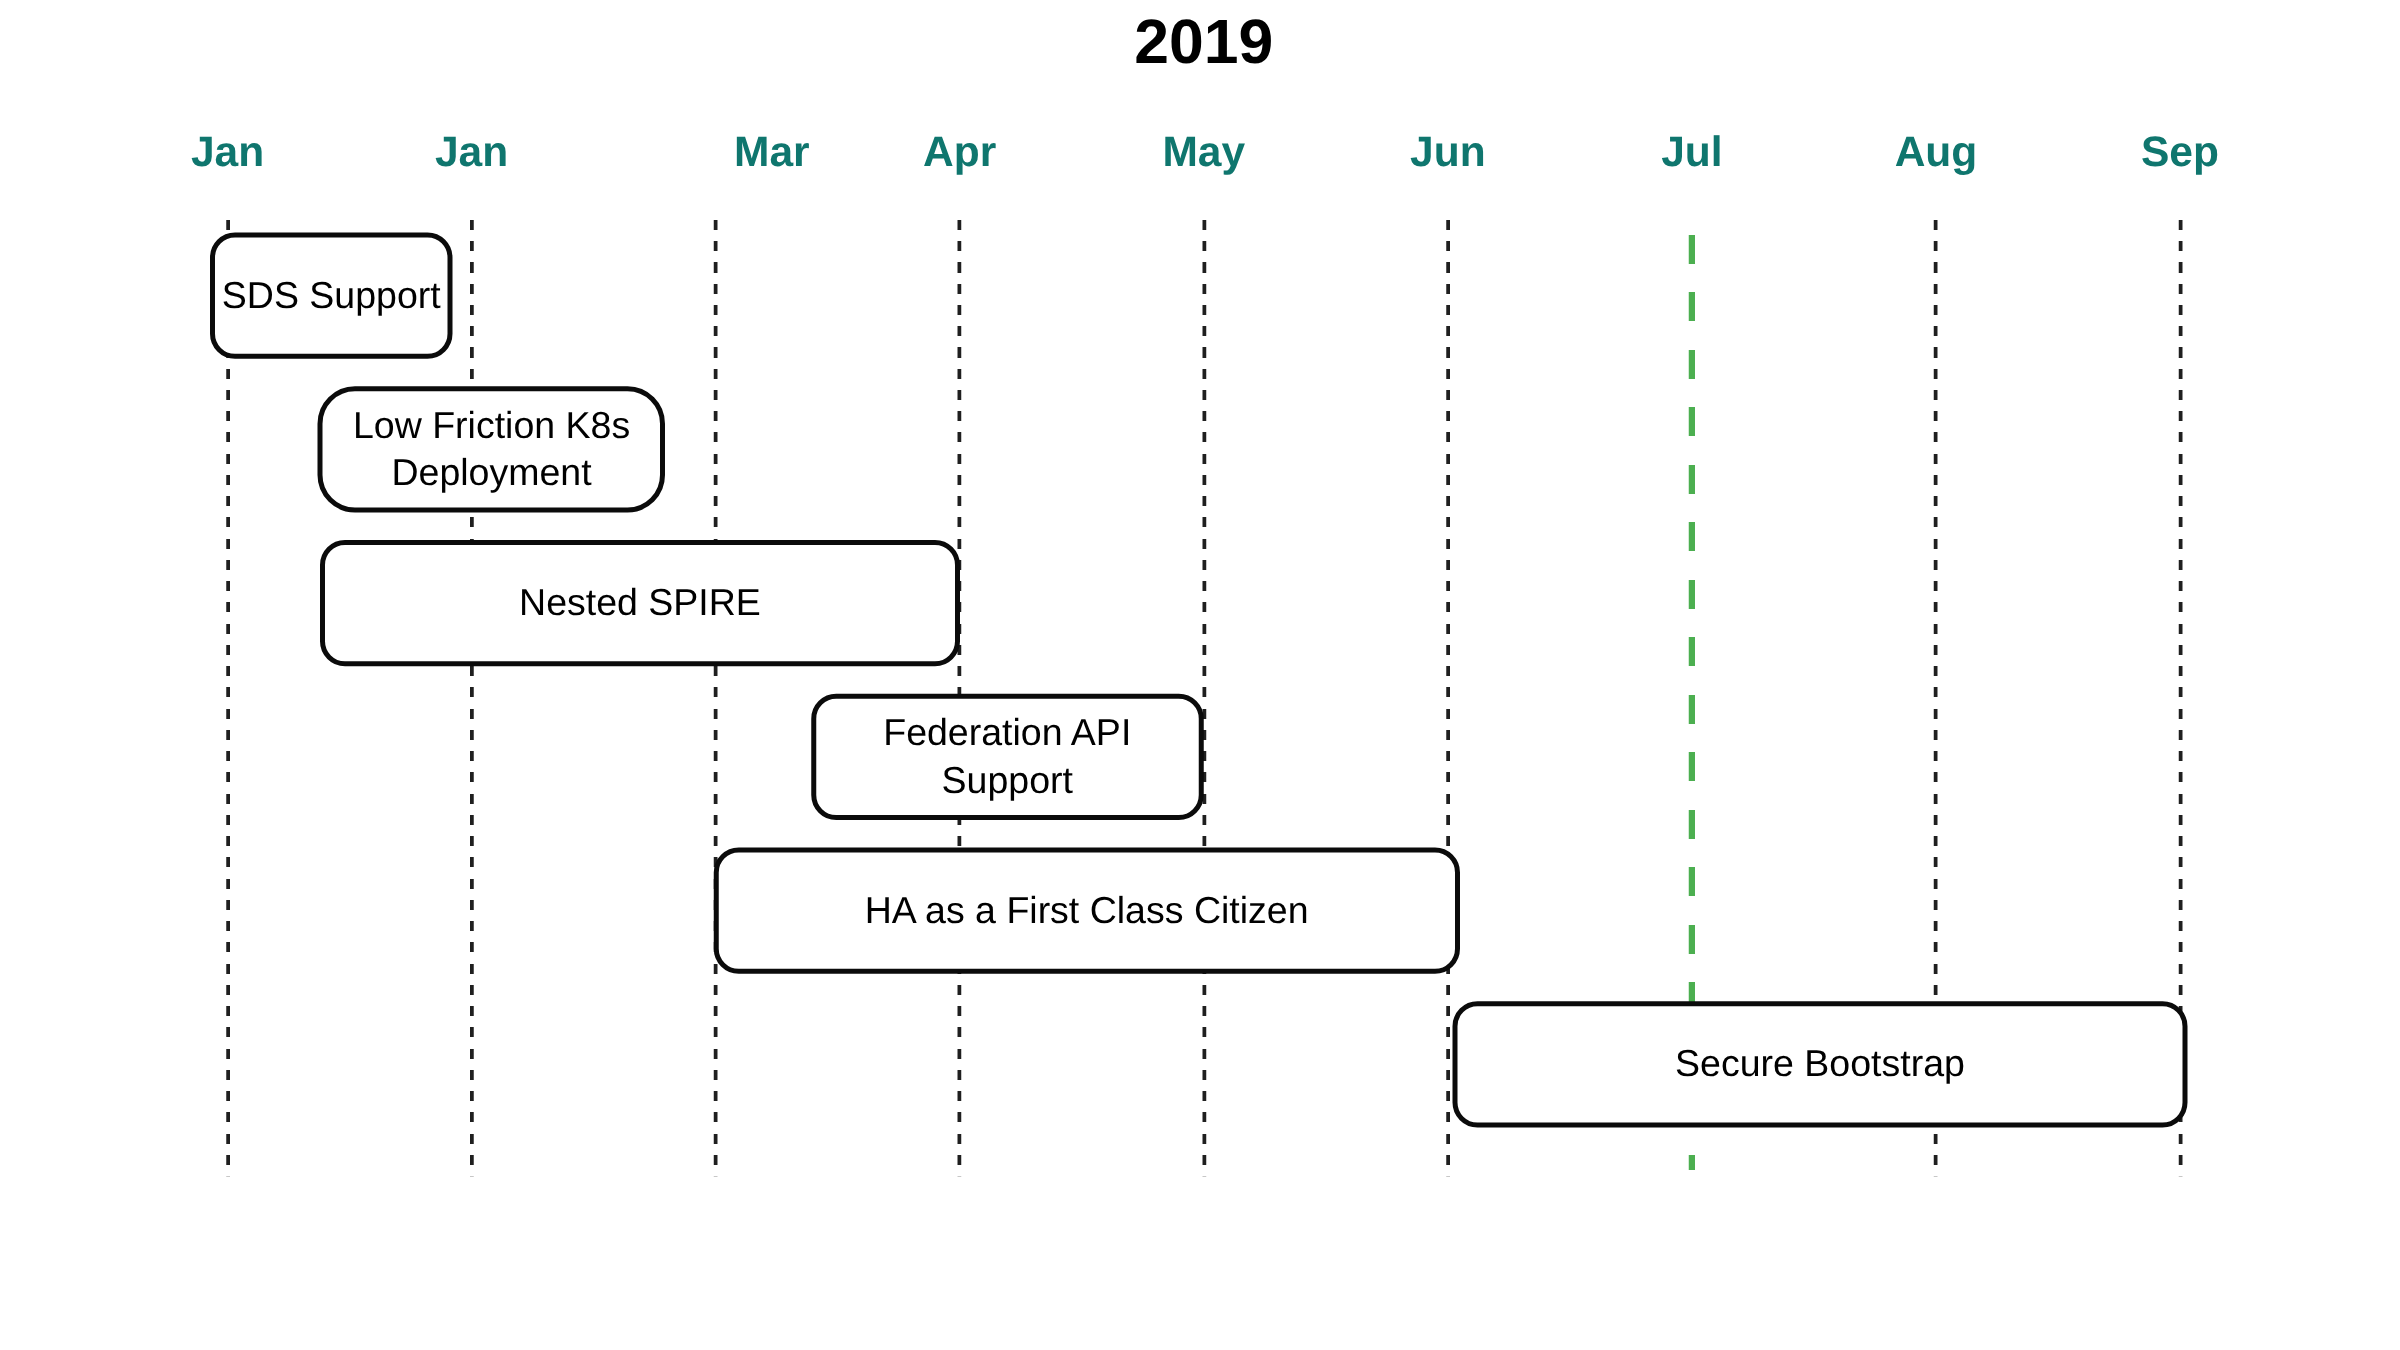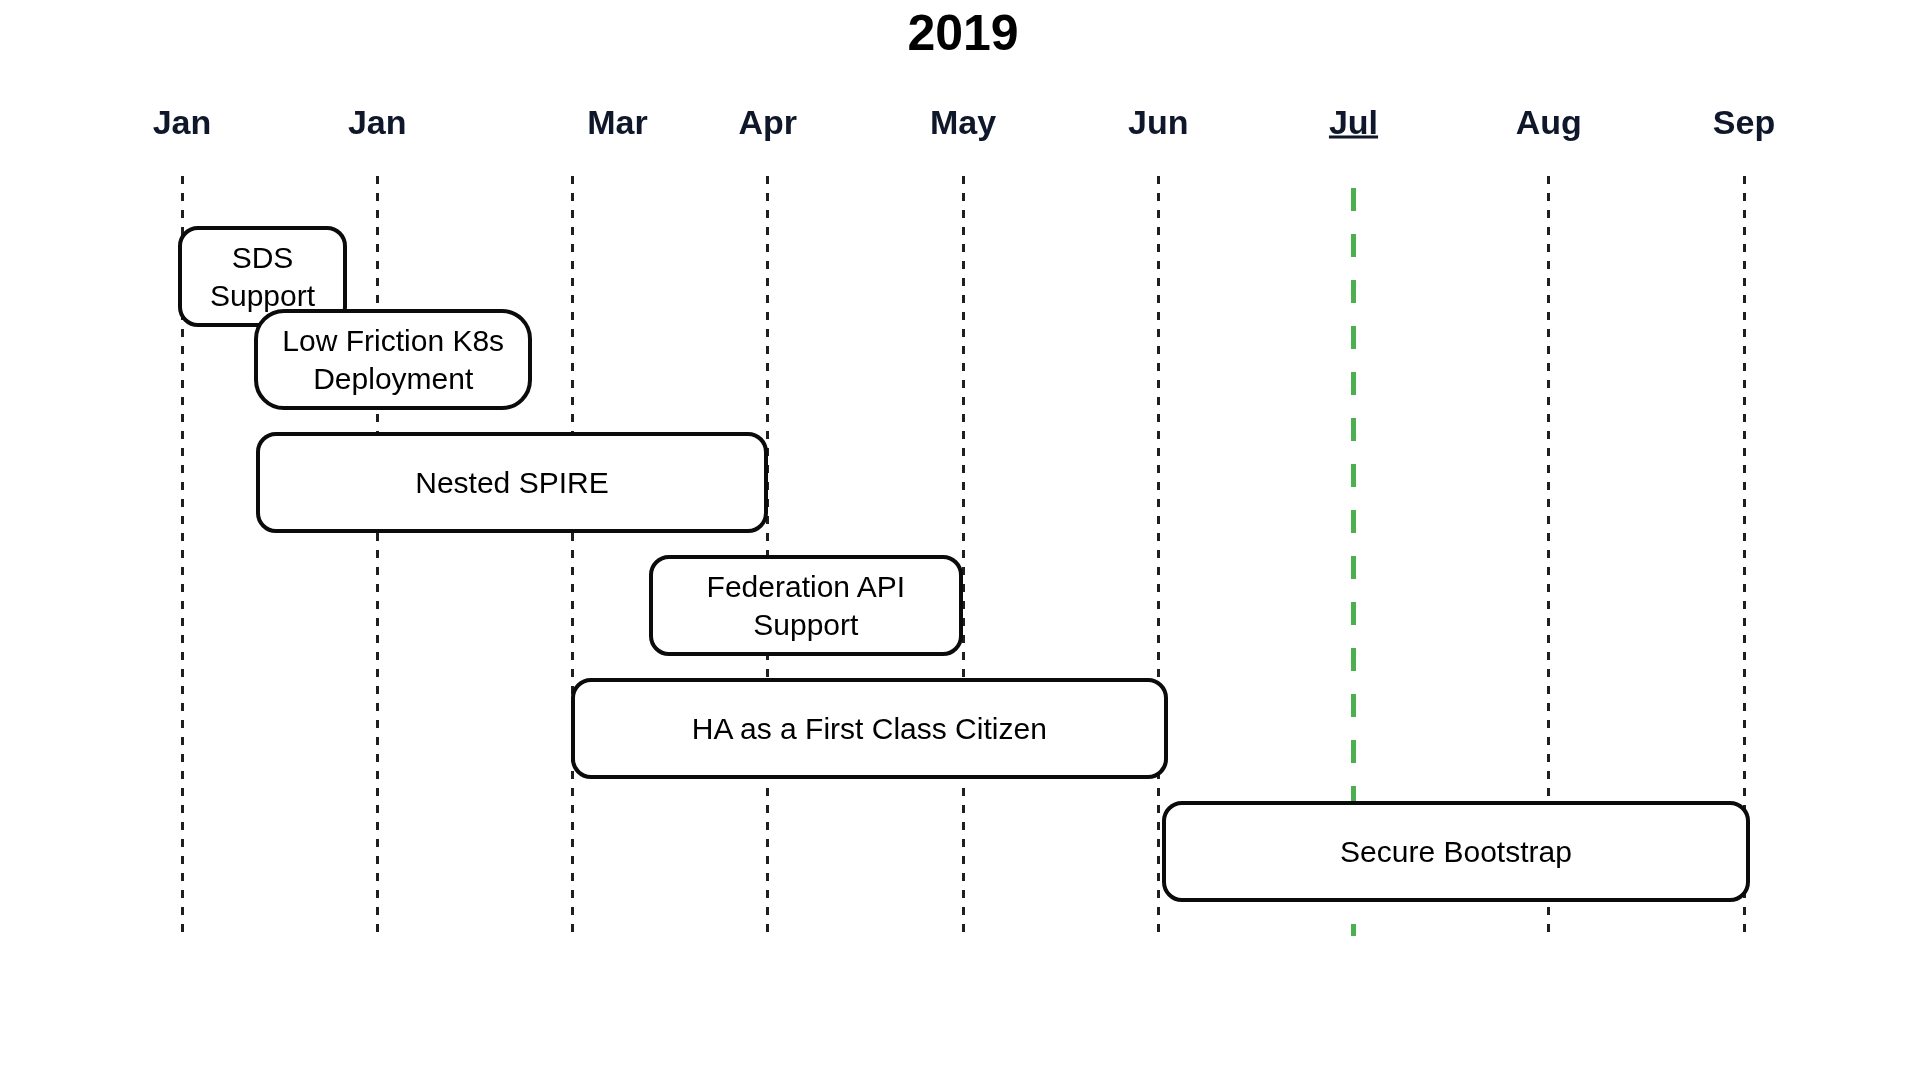--- a/index.html
+++ b/index.html
@@ -22,21 +22,21 @@
     font-size: 50px;
     font-weight: bold;
     color: #000000;
     white-space: nowrap;
   }
   .month-label {
     position: absolute;
     transform: translate(-50%, -50%);
     font-size: 34px;
     font-weight: bold;
-    color: #0f172a;
+    color: #0f766e;
     white-space: nowrap;
   }
   .gridline {
     position: absolute;
     width: 3px;
     
     background: repeating-linear-gradient(
       to bottom,
       #1f1f1f 0px, #1f1f1f 8px,
       transparent 8px, transparent 17px
@@ -95,26 +95,26 @@
       <div class="gridline" style="--hl: #4caf50; top: 176px; height: 765px; left: 1547.25px;"></div>
       <div class="gridline" style="--hl: #4caf50; top: 176px; height: 765px; left: 1742.5px;"></div>
     </div>
   <div id="month-labels">
       <div class="month-label" style="left: 182px; top: 122px;">Jan</div>
       <div class="month-label" style="left: 377.25px; top: 122px;">Jan</div>
       <div class="month-label" style="left: 572.5px; top: 122px; margin-left: 45px;">Mar</div>
       <div class="month-label" style="left: 767.75px; top: 122px;">Apr</div>
       <div class="month-label" style="left: 963px; top: 122px;">May</div>
       <div class="month-label" style="left: 1158.25px; top: 122px;">Jun</div>
-      <div class="month-label" style="left: 1353.5px; top: 122px; text-decoration: underline;">Jul</div>
+      <div class="month-label" style="left: 1353.5px; top: 122px;">Jul</div>
       <div class="month-label" style="left: 1548.75px; top: 122px;">Aug</div>
       <div class="month-label" style="left: 1744px; top: 122px;">Sep</div>
     </div>
   <div id="tasks">
-      <div class="task-bar" style="left: 178px; width: 169px; top: 186px; height: 101px; border-color: rgb(11, 11, 11); margin-top: 40px;">
+      <div class="task-bar" style="left: 168px; width: 194px; top: 186px; height: 101px; border-color: rgb(11, 11, 11);">
         <div class="task-label">SDS Support</div>
       </div>
       <div class="task-bar" style="left: 254.243px; width: 278px; top: 309px; height: 101px; border-color: rgb(11, 11, 11); border-radius: 30px;">
         <div class="task-label">Low Friction K8s
 Deployment</div>
       </div>
       <div class="task-bar" style="left: 256.195px; width: 511.555px; top: 432px; height: 101px; border-color: rgb(11, 11, 11);">
         <div class="task-label">Nested SPIRE</div>
       </div>
       <div class="task-bar" style="left: 648.648px; width: 314.352px; top: 555px; height: 101px; border-color: rgb(11, 11, 11);">

